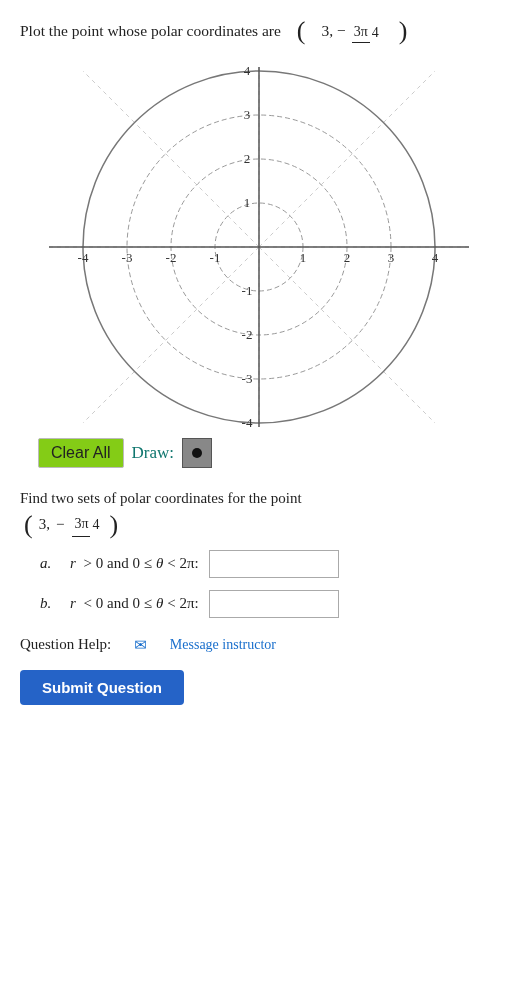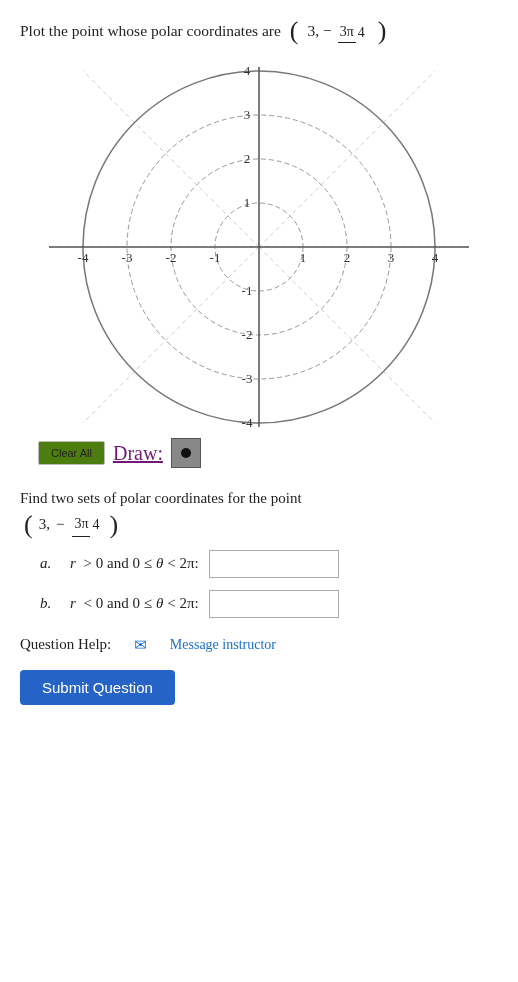--- a/index.html
+++ b/index.html
@@ -11,21 +11,21 @@
       font-size: 16px;
       color: #222;
       padding: 18px 20px 24px 20px;
     }
     .problem-statement {
       font-size: 15.5px;
       line-height: 1.5;
       display: flex;
       align-items: center;
       flex-wrap: wrap;
-      gap: 9px;
+      gap: 16px;
       margin-bottom: 6px;
       text-align: right;
     }
     .math-paren {
       display: inline-flex;
       align-items: center;
       font-size: 26px;
       color: #222;
       line-height: 1;
     }
@@ -50,31 +50,30 @@
       height: 100%;
     }
     .controls-row {
       display: flex;
       align-items: center;
       gap: 8px;
       margin: 0 0 18px 18px;
     }
     .clear-all-btn {
       border: 1px solid #bbb;
-      background: #4d7c0f;
+      background: #84cc16;
       padding: 5px 12px;
-      font-size: 11px;
+      font-size: 16px;
       cursor: pointer;
       border-radius: 2px;
       color: #222;
     }
     .draw-label {
-      font-size: 20px;
-      color: #701a75;
-      text-decoration: underline;
+      font-size: 17px;
+      color: #0f766e;
     }
     .draw-dot-box {
       width: 30px;
       height: 30px;
       border: 1.5px solid #555;
       background: #888;
       display: flex;
       align-items: center;
       justify-content: center;
       cursor: pointer;
@@ -141,20 +140,21 @@
     .submit-btn {
       background: #2563c7;
       color: #fff;
       border: none;
       padding: 9px 22px;
       font-size: 15px;
       border-radius: 4px;
       cursor: pointer;
       display: block;
       margin-top: 9px;
+      font-weight: bold;
     }
     .italic { font-style: italic; }
   </style>
 </head>
 <body>
 
 <div class="problem-statement">
   <span>Plot the point whose polar coordinates are</span>
   <span class="math-paren">(</span>
   <span style="font-size:15.5px;">

